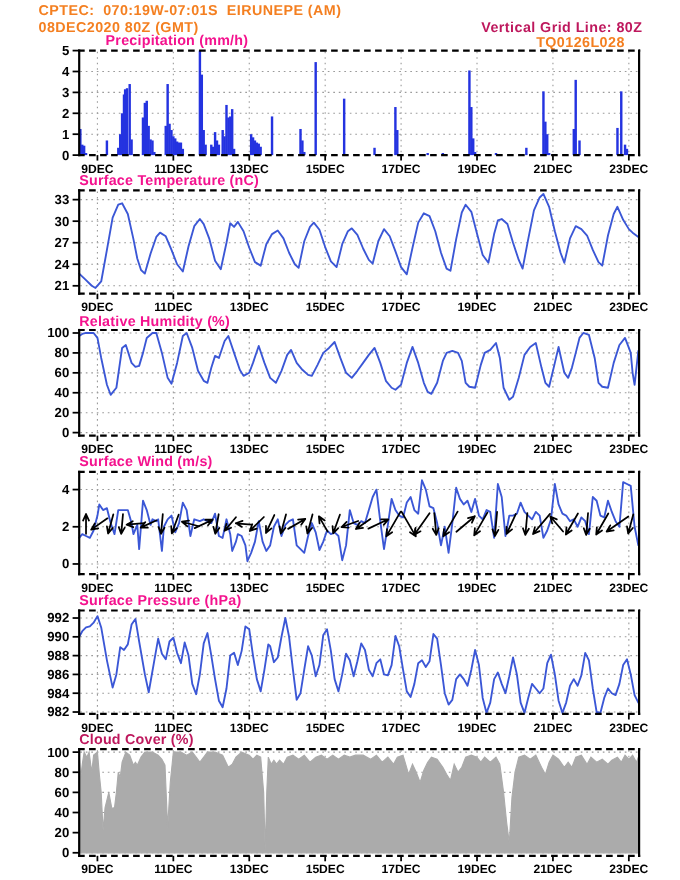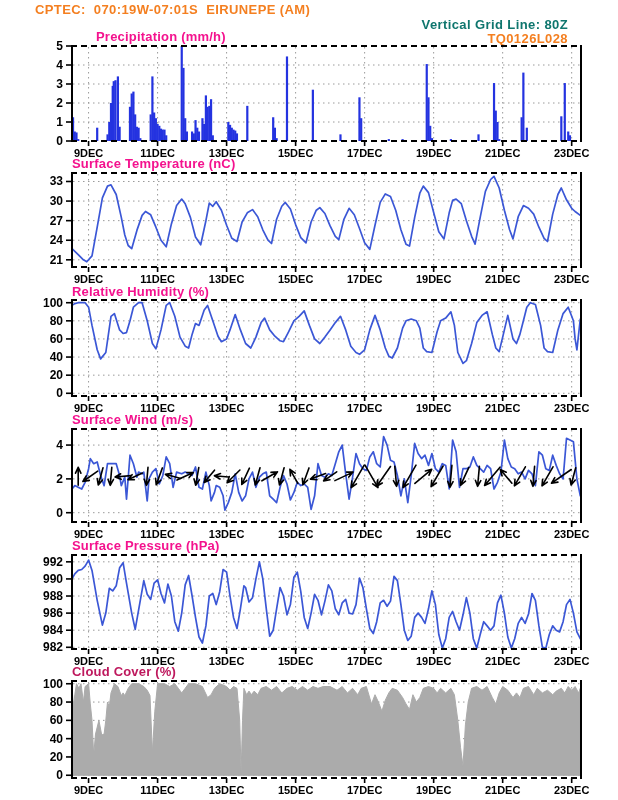--- a/index.html
+++ b/index.html
@@ -8,21 +8,22 @@
   .hdr{position:absolute;font-weight:bold;font-size:13px;letter-spacing:.4px;white-space:pre;}
   .ptitle{position:absolute;font-weight:bold;font-size:13px;letter-spacing:.2px;white-space:pre;}
   svg.canvas{position:absolute;left:0;top:0;}
   text{font-family:"Liberation Sans",sans-serif;}
 </style>
 </head>
 <body>
 
 <div class="fig">
   <div class="hdr" style="left: 35px; top: 2px; color: rgb(244, 127, 32);">CPTEC:  070:19W-07:01S  EIRUNEPE (AM)</div>
-  <div class="hdr" style="right: 26px; top: 17px; color: #0f766e;">Vertical Grid Line: 80Z</div>
+  <div class="hdr" style="left: 35px; top: 17px; color: rgb(244, 127, 32);">08DEC2020 80Z (GMT)</div>
+  <div class="hdr" style="right: 10px; top: 17px; color: #be185d;">Vertical Grid Line: 80Z</div>
   <div class="hdr" style="right: 26px; top: 31px; color: rgb(244, 127, 32);">TQ0126L028</div>
 
   <div class="ptitle" style="left: 72px; top: 29px; color: rgb(244, 18, 142); padding-left: 24px;">Precipitation (mm/h)</div>
   <div class="ptitle" style="left: 72px; top: 284px; color: rgb(244, 18, 142);">Relative Humidity (%)</div>
   <div class="ptitle" style="left: 72px; top: 156px; color: rgb(244, 18, 142);">Surface Temperature (nC)</div>
   <div class="ptitle" style="left: 72px; top: 412px; color: rgb(244, 18, 142);">Surface Wind (m/s)</div>
   <div class="ptitle" style="left: 72px; top: 538px; color: rgb(244, 18, 142);">Surface Pressure (hPa)</div>
   <div class="ptitle" style="left: 72px; top: 664px; color: #be185d;">Cloud Cover (%)</div>
 
   <svg class="canvas" id="plot-svg" width="618" height="800">

